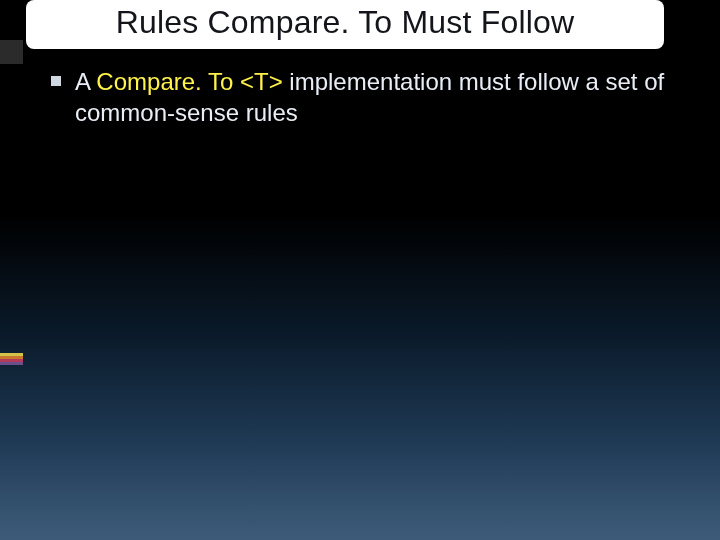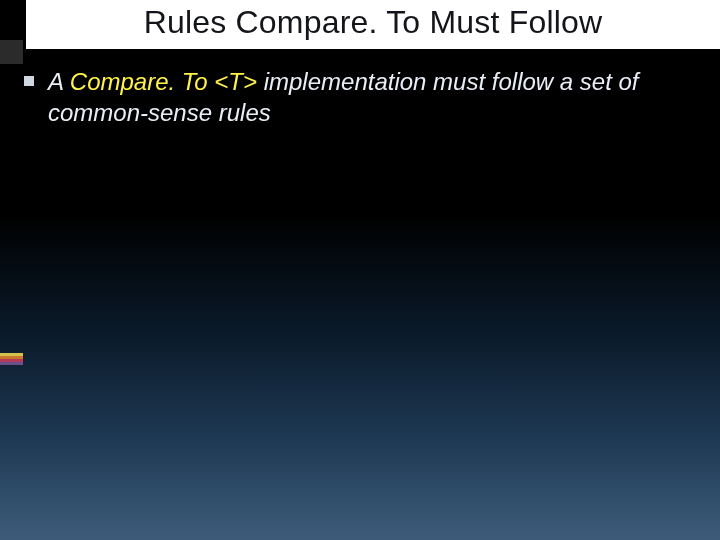--- a/index.html
+++ b/index.html
@@ -17,22 +17,23 @@
     background: linear-gradient(to bottom,
       #000000 0%,
       #000000 40%,
       #0a1a2a 62%,
       #1f3a55 82%,
       #3e5c7a 100%);
   }
   .title-strip {
     background: #ffffff;
     margin-left: 26px;
-    width: 694px;
+    width: 638px;
     padding: 4px 0 8px 0;
+    border-radius: 8px;
   }
   .title {
     color: #14151a;
     font-size: 32px;
     font-weight: 400;
     text-align: center;
     padding: 0 10px;
     letter-spacing: 0.2px;
   }
   .side-marker {
@@ -51,22 +52,21 @@
   }
   .accent {
     height: 3px;
     width: 23px;
   }
   .a1 { background: #d4c24a; }
   .a2 { background: #c9782e; }
   .a3 { background: #b43a5a; }
   .a4 { background: #6a4f8a; }
   .body {
-    padding: 18px 30px 0 24px;
-    font-style: italic;
+    padding: 18px 30px 0 51px;
   }
   .bullet-row {
     display: flex;
     align-items: flex-start;
     margin-bottom: 14px;
   }
   .bullet-glyph {
     flex: 0 0 auto;
     width: 10px;
     height: 10px;

